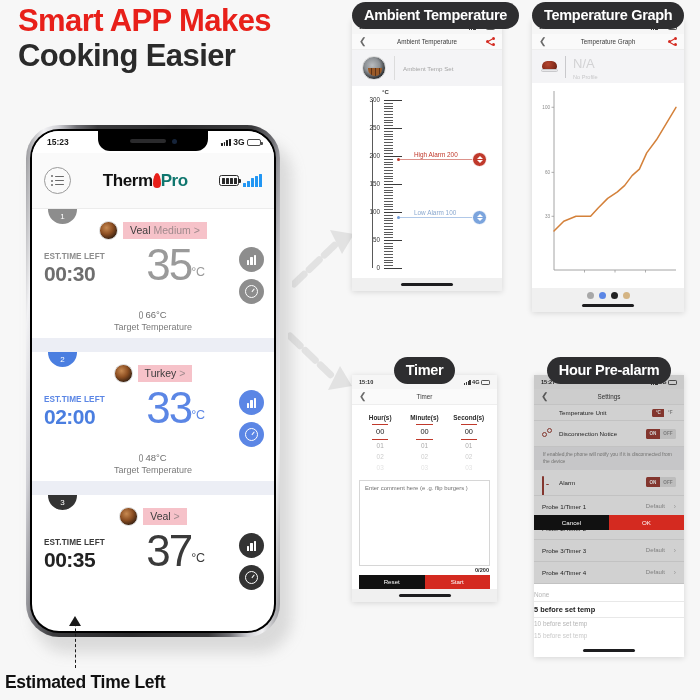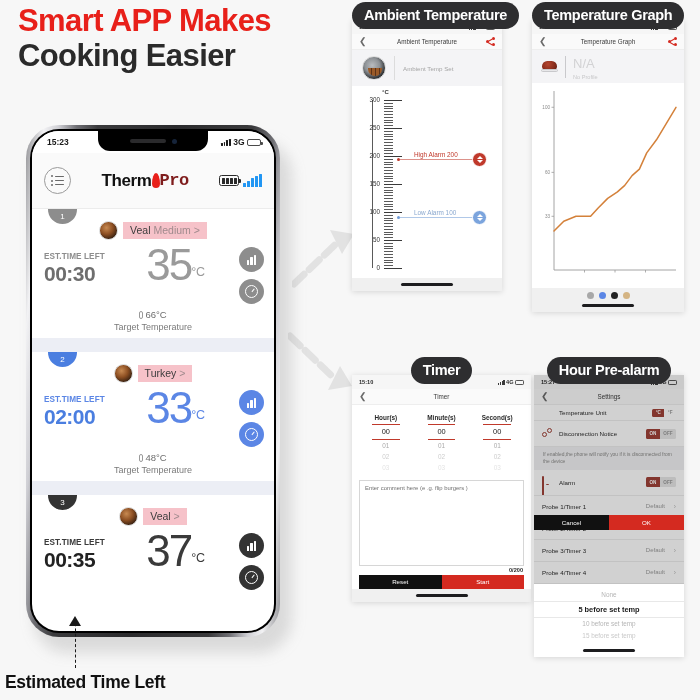--- a/index.html
+++ b/index.html
@@ -80,21 +80,21 @@
   }
   #menu-btn {
     width: 27px; height: 27px; border-radius: 50%; border: 1.3px solid #9a9a9a;
     display: flex; flex-direction: column; align-items: center; justify-content: center; gap: 2.2px;
   }
   #menu-btn span { display: flex; align-items: center; gap: 2px; }
   #menu-btn span::before { content:''; width: 2px; height: 2px; border-radius:50%; background:#6a6a6a; }
   #menu-btn span::after { content:''; width: 9px; height: 1.6px; background:#6a6a6a; border-radius:1px; }
   #brand { display: flex; align-items: center; font-size: 17px; font-weight: bold; letter-spacing: -0.4px; }
   #brand .b1 { color: #111; }
-  #brand .b2 { color: #7f1d1d; font-family: Liberation Mono, monospace; }
+  #brand .b2 { color: #0f766e; }
   #brand .flame {
     width: 8px; height: 15px; margin: 0 0px 0 0px;
     background: #e8201a;
     border-radius: 50% 50% 50% 50% / 72% 72% 28% 28%;
     transform: rotate(0deg);
   }
   #hdr-right { display: flex; align-items: center; gap: 4px; }
   .batt-lg {
     width: 20px; height: 11px; border: 1.4px solid #2a2a2a; border-radius: 2.5px;
     position: relative; padding: 1.5px; display: flex; gap: 1px;
@@ -343,21 +343,21 @@
     border-radius:0 0 2px 2px; background:#c0392b; }
   .ico-disc { width: 11px; height: 11px; position: relative; }
   .ico-disc i {
     position:absolute; width:5px; height:5px; border:1.3px solid #c0392b; border-radius:50%;
   }
   .ico-disc i:nth-child(1){ left:0; top:4px }
   .ico-disc i:nth-child(2){ left:5px; top:0px }
   #set-actions { display: flex; height: 15px; position: absolute; left: 0; right: 0; }
   #set-actions > div { flex: 1; display: flex; align-items: center; justify-content: center;
     font-size: 6.2px; color: #fff; }
-  #set-picker { background: #fff; padding: 5px 0 2px; text-align: center; }
+  #set-picker { background: #fff; padding: 5px 0 2px; text-align: left; }
   .pk { font-size: 6.4px; padding: 2.5px 0; }
 </style>
 </head>
 <body>
 
 <div id="headline">
   <div class="l1">Smart APP Makes</div>
   <div class="l2">Cooking Easier</div>
 </div>
 
@@ -725,21 +725,21 @@
         <i style="background: rgb(91, 134, 229);"></i>
         <i style="background: rgb(34, 34, 34);"></i>
         <i style="background: rgb(212, 180, 131);"></i>
       </div>
     <div class="m-homebar">
         <span class="bar"></span>
       </div>
   </div>
 </div>
 
-<div class="panel" style="left:352px;top:357px;width:179px;">
+<div class="panel" style="left:352px;top:357px;width:145px;">
   <div style="text-align:center;margin-bottom:-9px;">
     <span class="pill">Timer</span>
   </div>
   <div class="mini-phone">
     <div class="m-status">
       <span>15:10</span>
       <span class="r">
         <span class="mbars">
             <i></i>
             <i></i>

